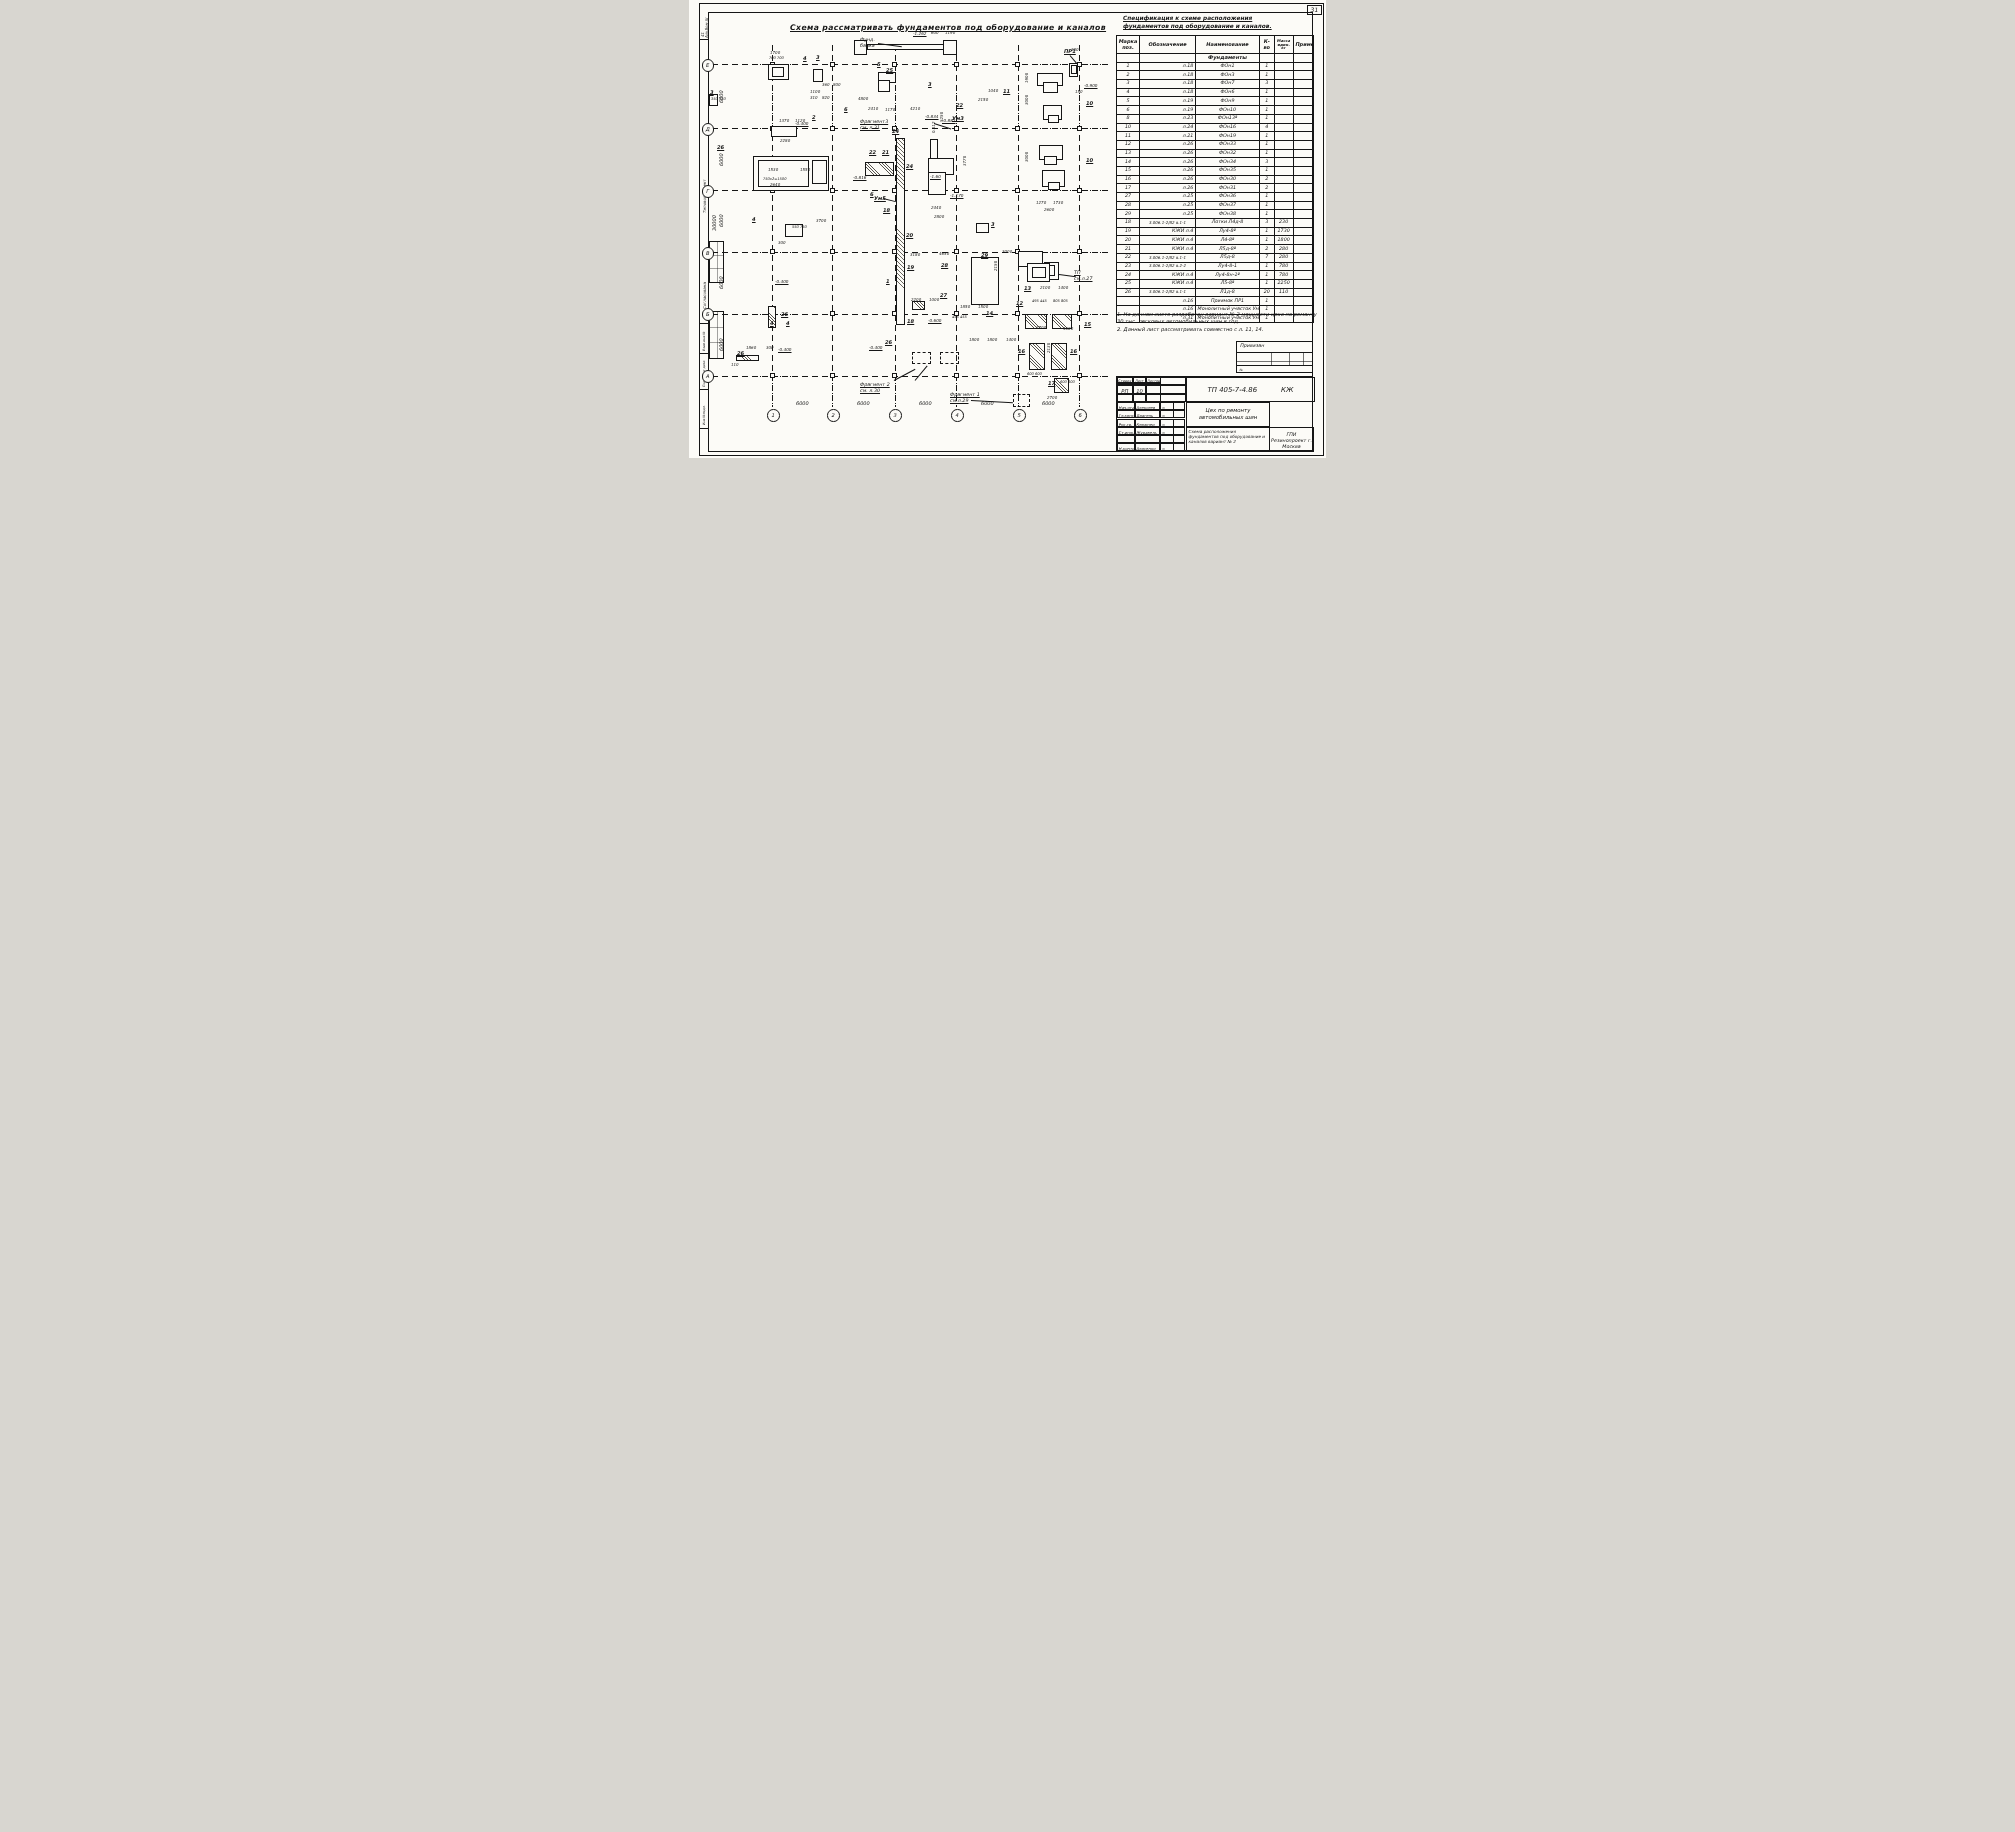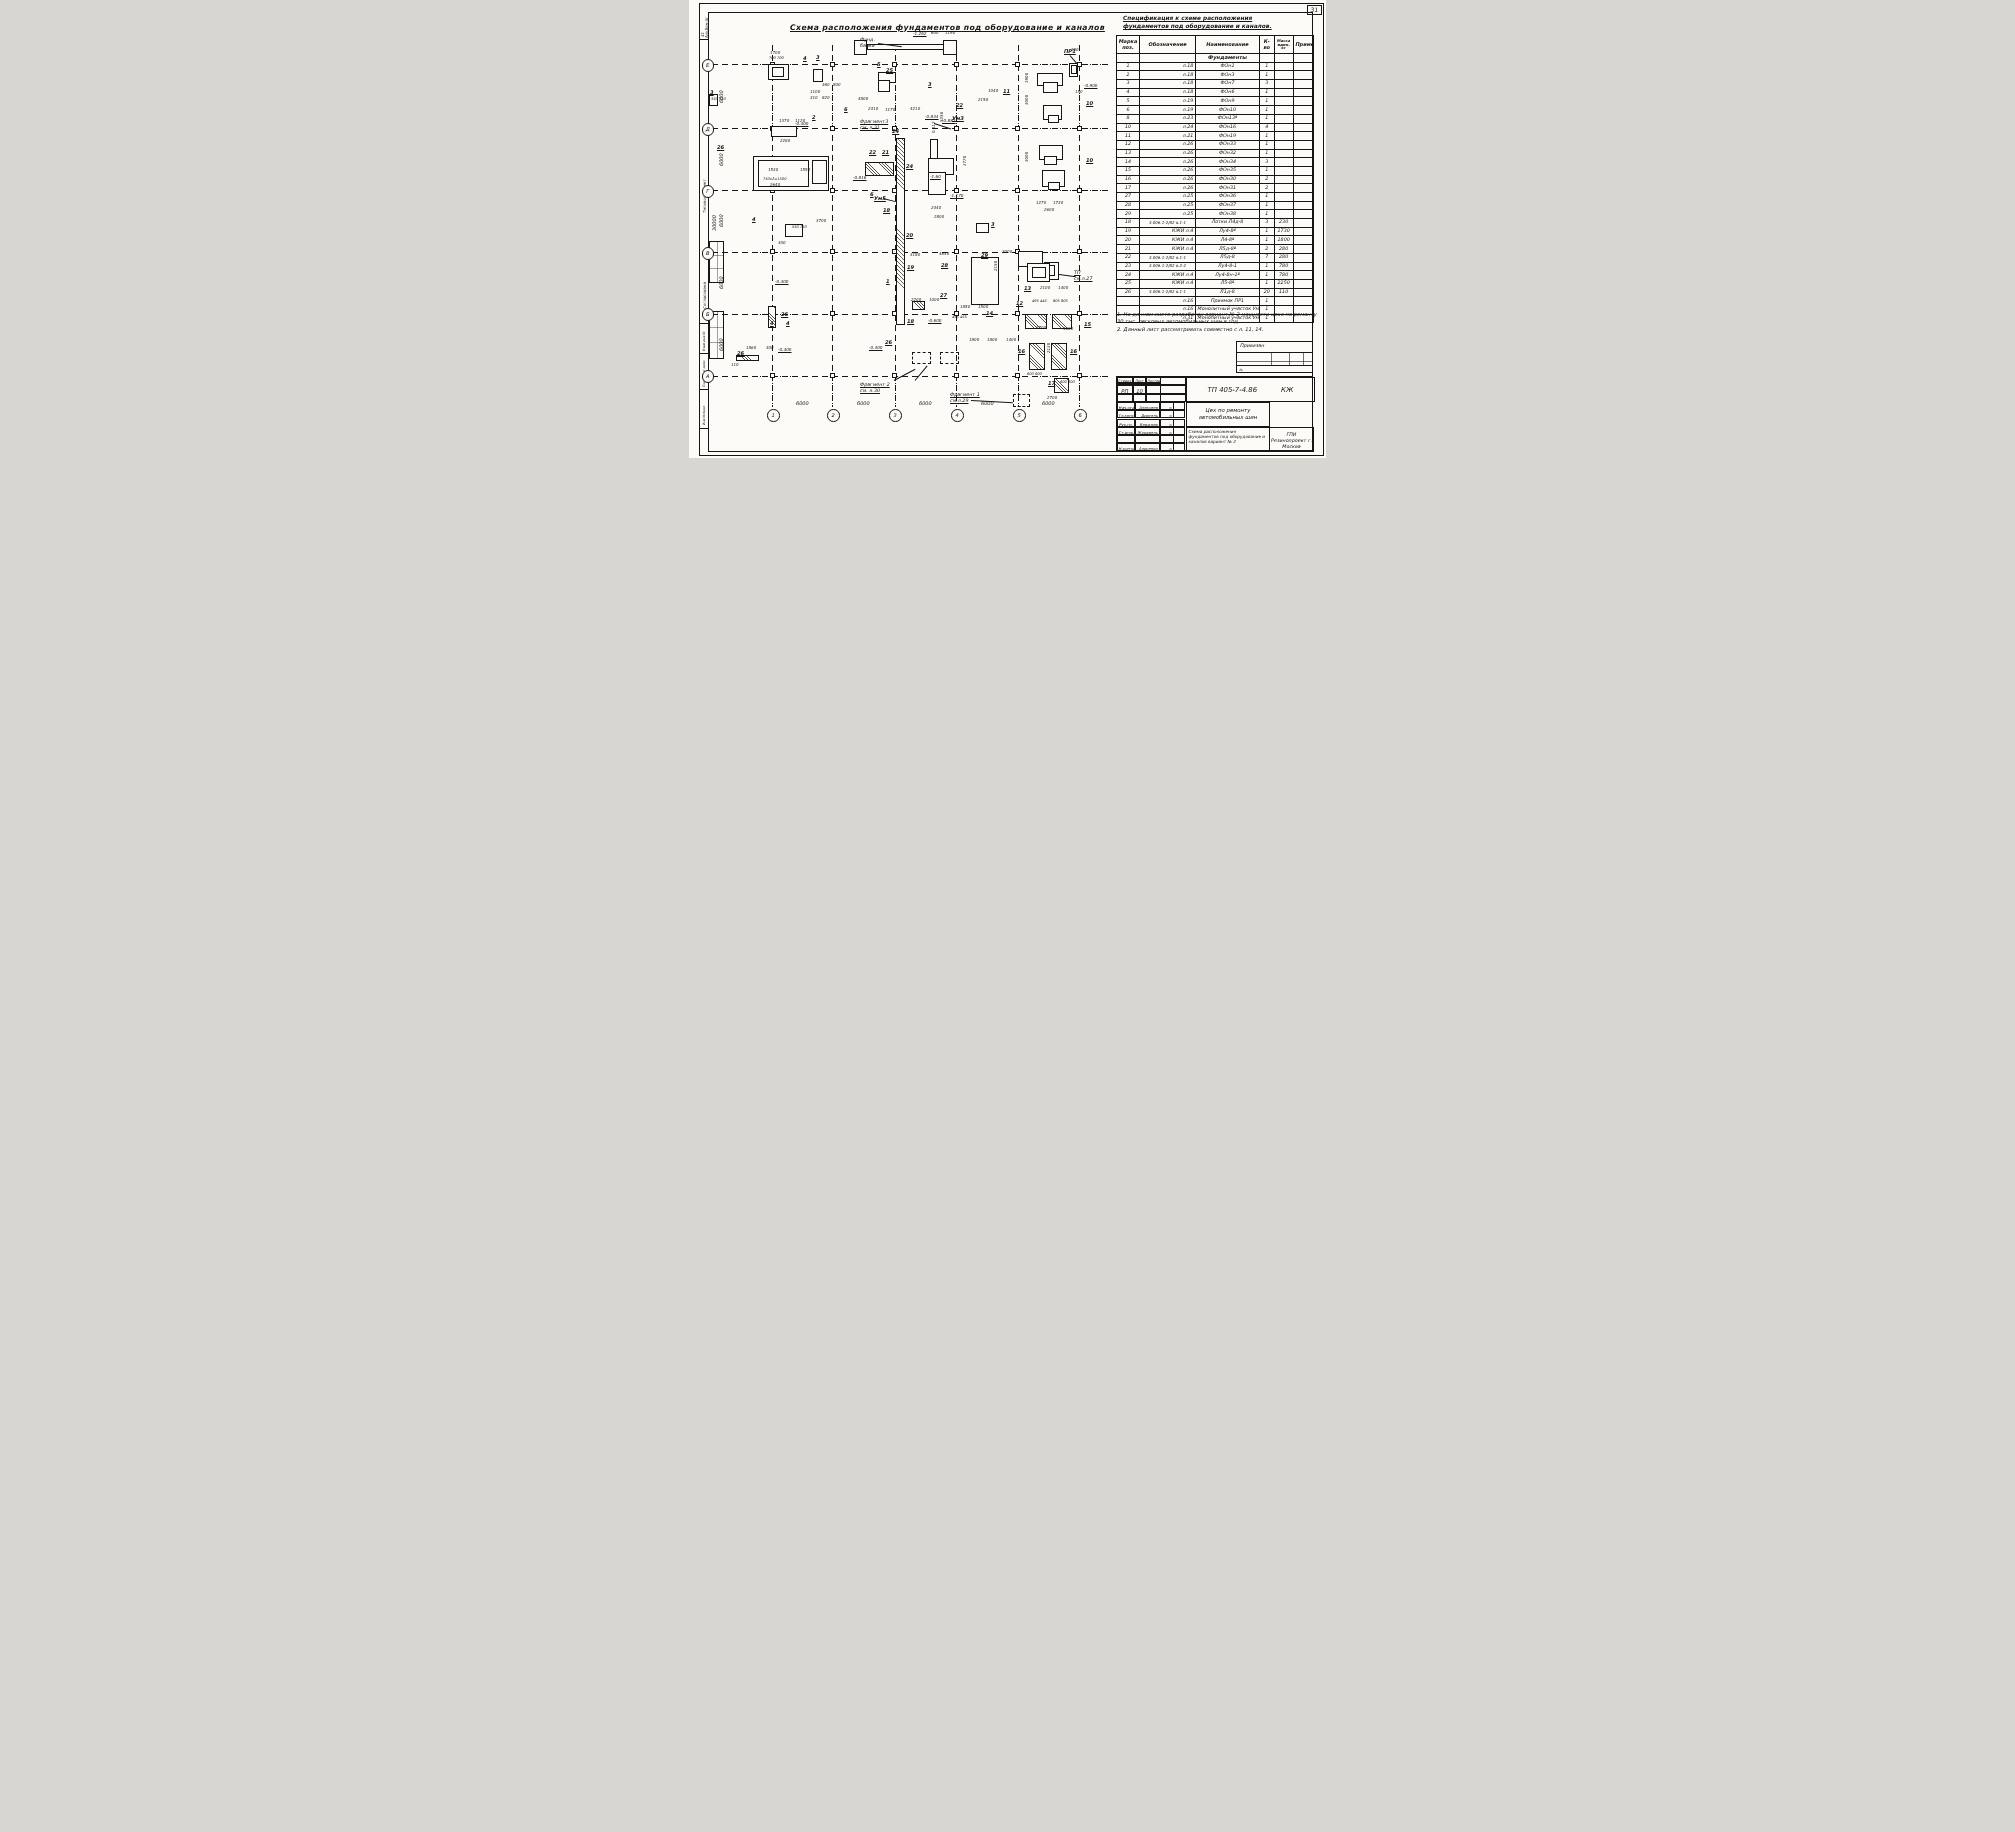--- a/index.html
+++ b/index.html
@@ -23,21 +23,21 @@
   .notes p{margin:0 0 0.8px 0;}
   
   .ministamp{position:absolute;left:547px;top:341px;width:77px;height:32px;border:0.8px solid #161616;box-sizing:border-box;}
   .ministamp .word{position:absolute;left:3.2px;top:1.2px;font-style:italic;font-size:4.8px;}
   .ministamp .grid{position:absolute;left:0;right:0;top:9.7px;bottom:5.6px;border-top:0.6px solid #161616;border-bottom:0.6px solid #161616;
      background-image:linear-gradient(#161616,#161616),linear-gradient(#161616,#161616),linear-gradient(#161616,#161616),linear-gradient(#161616,#161616);
      background-size:0.6px 100%,0.6px 100%,0.6px 100%,100% 0.6px;background-position:34px 0,52px 0,66px 0,0 8px;background-repeat:no-repeat;}
   .ministamp .no{position:absolute;left:2.4px;bottom:0;font-size:3.2px;font-style:italic;}
   
   .tblock{position:absolute;left:427px;top:376px;width:197px;height:75px;border:1px solid #161616;box-sizing:border-box;font-style:italic;}
-  .tb-cell{position:absolute;box-sizing:border-box;border:0.4px solid #161616;text-align:right;}
+  .tb-cell{position:absolute;box-sizing:border-box;border:0.4px solid #161616;}
   .doc-code{left:69px;top:0;width:129px;height:25px;font-size:6.9px;display:flex;align-items:center;justify-content:center;gap:24px;border-width:0.6px;}
   .proj{left:69px;top:25px;width:84px;height:25px;font-size:5.4px;text-align:center;padding-top:4px;line-height:1.25;}
   .dname{left:69px;top:50px;width:84px;height:25px;font-size:4.2px;text-align:left;padding:1.2px 1.6px;line-height:1.2;}
   .org{left:152px;top:50px;width:45px;height:25px;font-size:4.8px;text-align:center;padding-top:4px;line-height:1.3;}
   .stagebox{left:152px;top:25px;width:45px;height:25px;}
   .stagebox .hd{position:absolute;top:0;height:6.4px;font-size:3.4px;text-align:center;border:0.4px solid #161616;box-sizing:border-box;padding-top:0.8px;}
   .stagebox .vl{position:absolute;top:6.4px;height:18.5px;font-size:5.2px;text-align:center;border:0.4px solid #161616;box-sizing:border-box;padding-top:4px;}
   
   .axline-h{position:absolute;height:0;border-top:0.6px solid #161616;
     -webkit-mask-image:repeating-linear-gradient(to right,#000 0 6px,transparent 6px 7.7px,#000 7.7px 8.5px,transparent 8.5px 10px);
@@ -87,21 +87,21 @@
     <div class="vtext" style="left:3.2px;top:348px;font-size:3.2px">Взам.инв.№</div>
     <div class="vtext" style="left:3.2px;top:422px;font-size:3.2px">Инв.№подл.</div>
   </aside>
 
   <div class="frame"></div>
   <div class="apgrid" style="left:20px;top:241px;width:15.3px;height:42px"></div>
   <div class="apgrid" style="left:20px;top:311px;width:15.3px;height:48px"></div>
 
   <div class="pagenum">31</div>
 
-  <h1 class="plan-title">Схема расположения фундаментов под оборудование и каналов</h1>
+  <h1 class="plan-title">Схема рассматривать фундаментов под оборудование и каналов</h1>
 
   <section id="plan">
       <div class="axline-v" style="left: 83px; top: 45px; height: 362px;"></div>
       <div class="axcircle" style="left: 78px; top: 409px;">1</div>
       <div class="axline-v" style="left: 143px; top: 45px; height: 362px;"></div>
       <div class="axcircle" style="left: 138px; top: 409px;">2</div>
       <div class="axline-v" style="left: 206px; top: 45px; height: 362px;"></div>
       <div class="axcircle" style="left: 200px; top: 409px;">3</div>
       <div class="axline-v" style="left: 267px; top: 45px; height: 362px;"></div>
       <div class="axcircle" style="left: 262px; top: 409px;">4</div>

